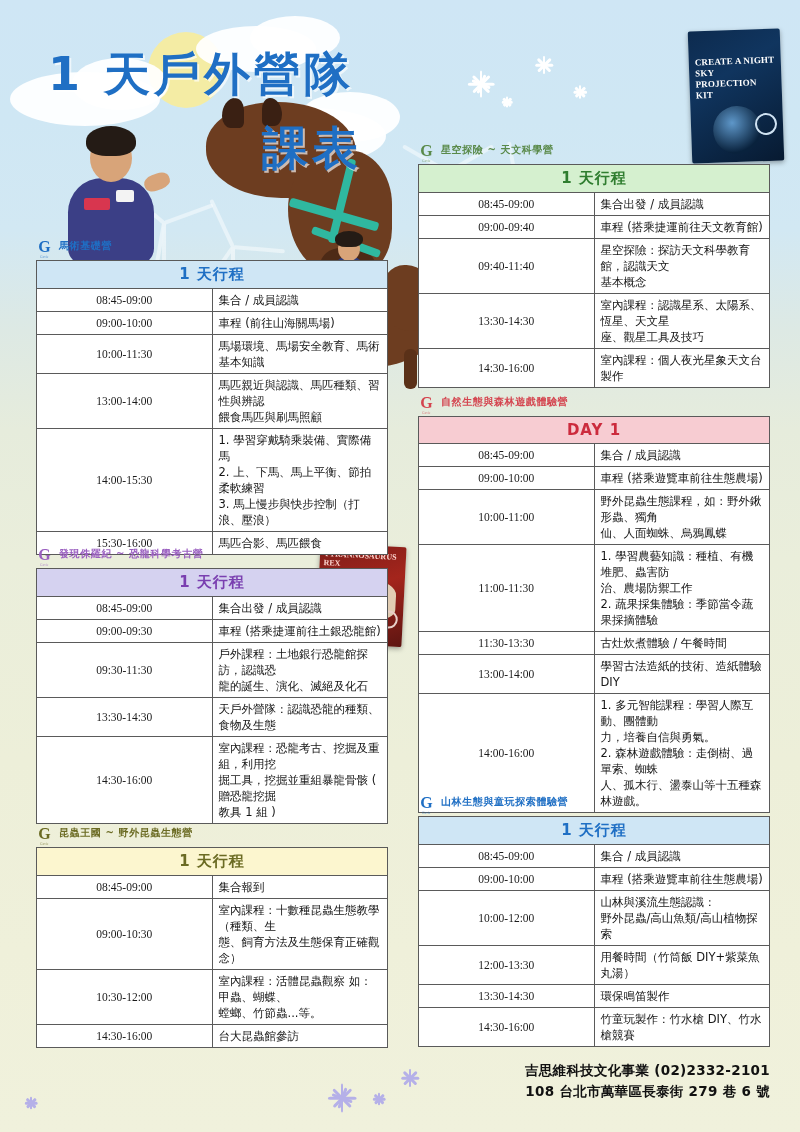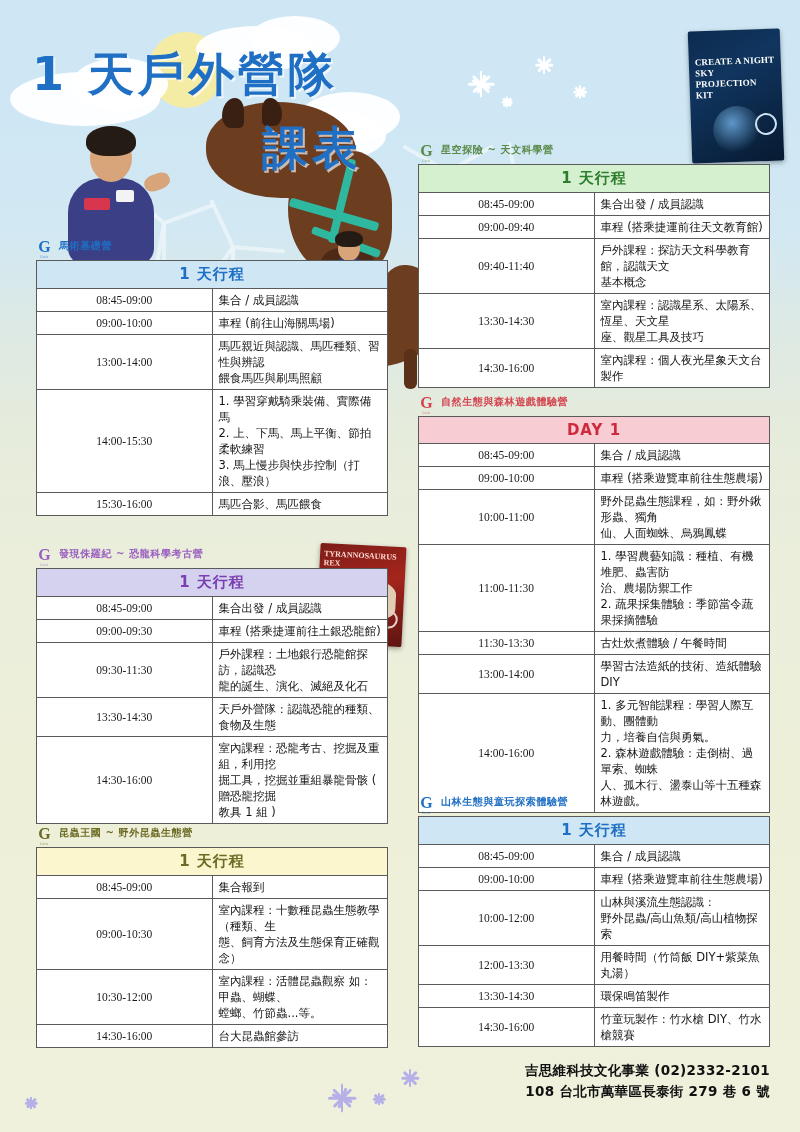--- a/index.html
+++ b/index.html
@@ -80,21 +80,21 @@
   .box-dino .ktext { position:absolute; left:4px; top:6px; right:4px;
      color:#ffd9d2; font-family:"Liberation Serif", serif; font-weight:bold;
      font-size:8px; line-height:9px; }
   .box-dino .skull { position:absolute; left:8px; top:34px; width:70px; height:40px;
      background:#e8dcc0; border-radius:50% 40% 30% 60%; opacity:.92; }
   .box-dino .seal { position:absolute; right:5px; bottom:18px; width:18px; height:18px;
      border-radius:50%; border:2px solid #e8cfc8; }
 
   
   .main-title {
-    position:absolute; left:32px; top:44px; color:#1f6fc4;
+    position:absolute; left:48px; top:44px; color:#1f6fc4;
     font-family:"DejaVu Sans","Liberation Sans",sans-serif;
     font-weight:bold; font-size:46px; letter-spacing:4px;
     text-shadow: 2px 2px 0 rgba(255,255,255,.65);
   }
   .main-title-2 {
     position:absolute; left:262px; top:118px; color:#1f6fc4;
     font-weight:bold; font-size:46px; letter-spacing:4px;
     text-shadow: 2px 2px 0 rgba(255,255,255,.65);
   }
 
@@ -324,20 +324,26 @@
               <span class="ln">集合 / 成員認識</span>
             </td>
           </tr>
         <tr>
             <td class="time">09:00-10:00</td>
             <td class="act">
               <span class="ln">車程 (前往山海關馬場)</span>
             </td>
           </tr>
         <tr>
+            <td class="time">10:00-11:30</td>
+            <td class="act">
+              <span class="ln">馬場環境、馬場安全教育、馬術基本知識</span>
+            </td>
+          </tr>
+        <tr>
             <td class="time">13:00-14:00</td>
             <td class="act">
               <span class="ln">馬匹親近與認識、馬匹種類、習性與辨認</span>
               <span class="ln">餵食馬匹與刷馬照顧</span>
             </td>
           </tr>
         <tr>
             <td class="time">14:00-15:30</td>
             <td class="act">
               <span class="ln">1. 學習穿戴騎乘裝備、實際備馬</span>
@@ -472,21 +478,21 @@
           </tr>
         <tr>
             <td class="time">09:00-09:40</td>
             <td class="act">
               <span class="ln">車程 (搭乘捷運前往天文教育館)</span>
             </td>
           </tr>
         <tr>
             <td class="time">09:40-11:40</td>
             <td class="act">
-              <span class="ln">戶外課程：探訪天文科學教育館，認識天文</span>
+              <span class="ln">星空探險：探訪天文科學教育館，認識天文</span>
               <span class="ln">基本概念</span>
             </td>
           </tr>
         <tr>
             <td class="time">13:30-14:30</td>
             <td class="act">
               <span class="ln">室內課程：認識星系、太陽系、恆星、天文星</span>
               <span class="ln">座、觀星工具及技巧</span>
             </td>
           </tr>

